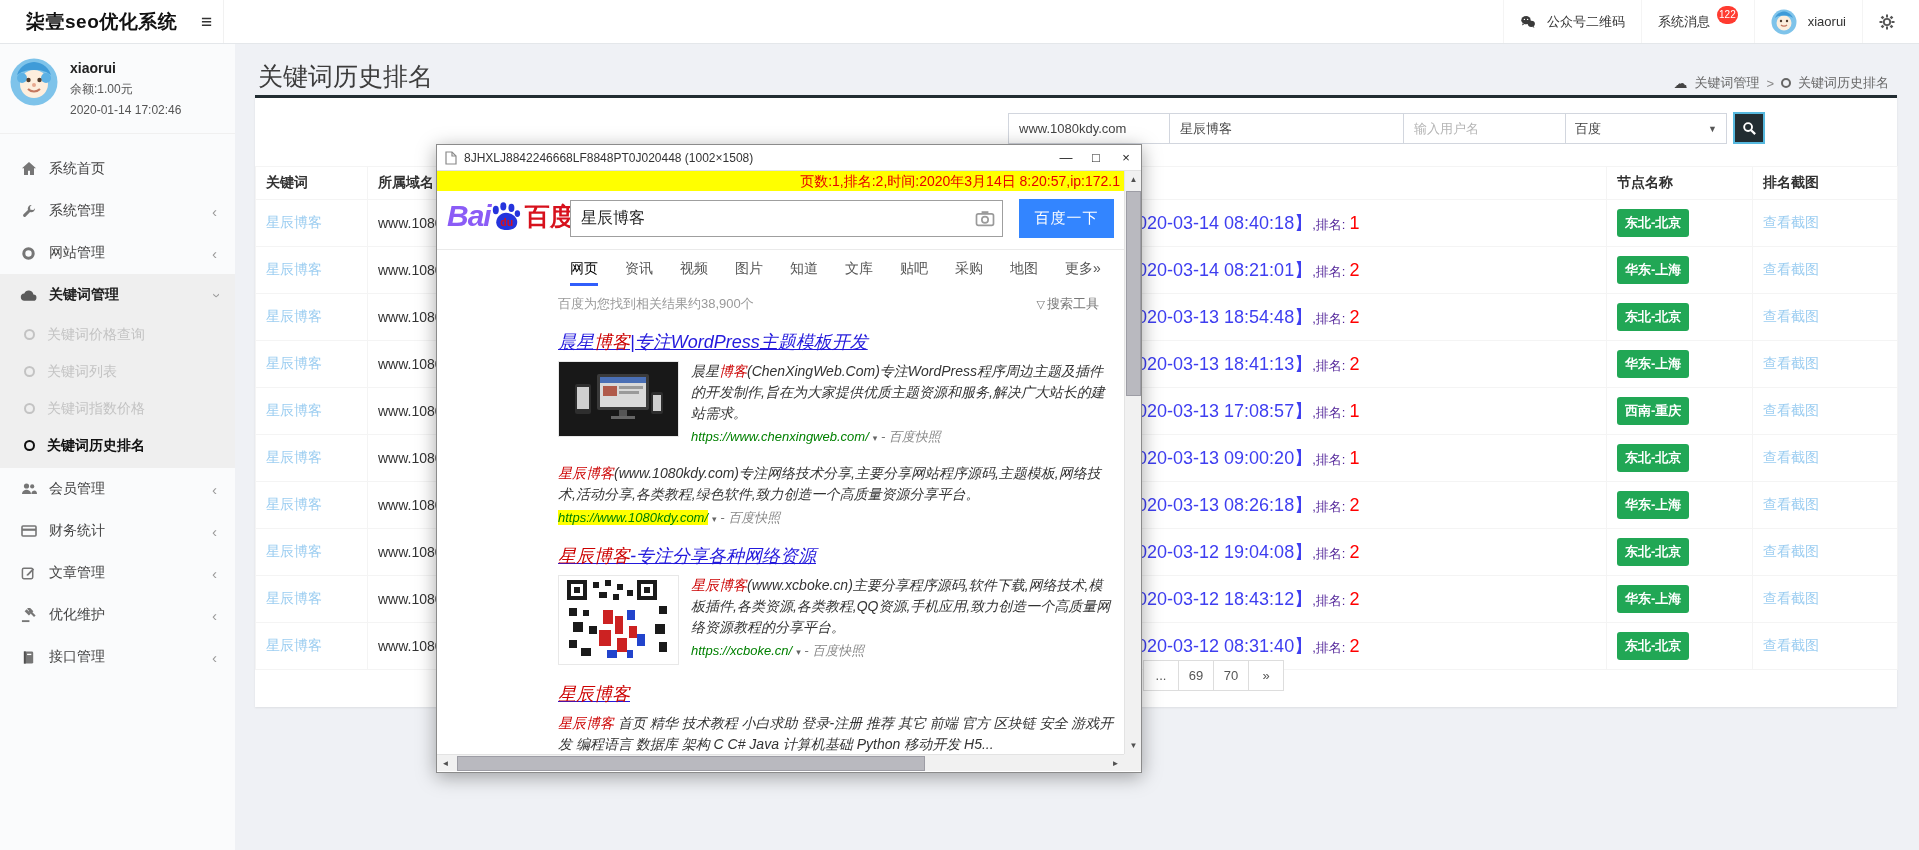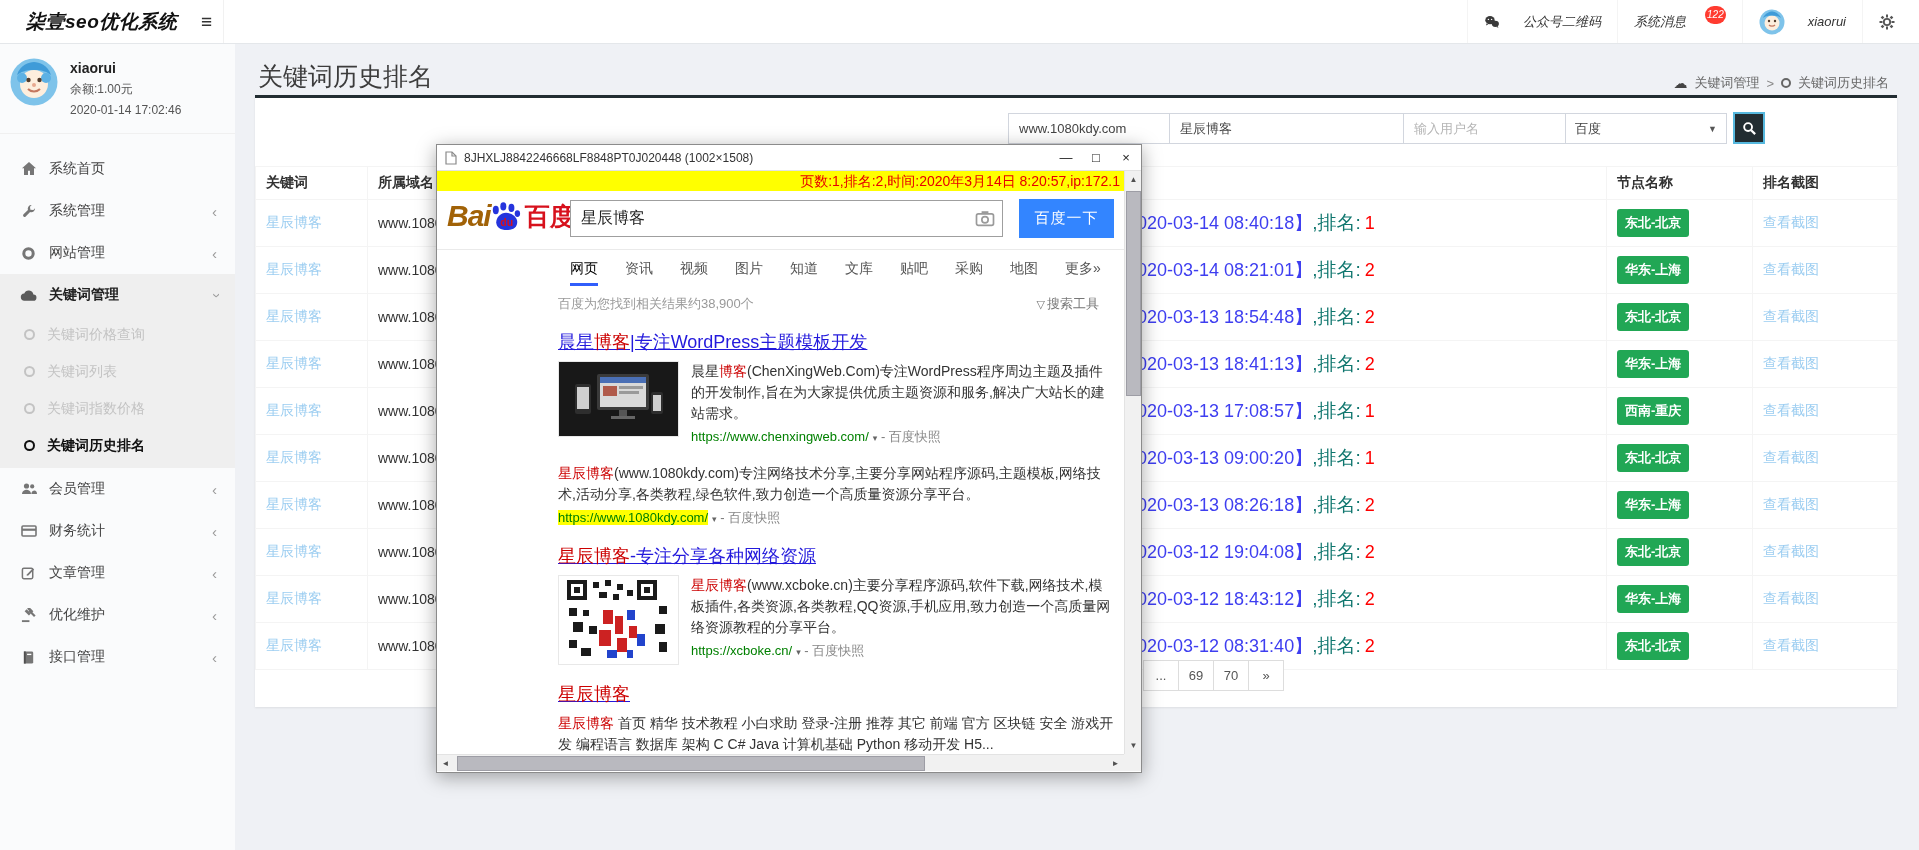--- a/index.html
+++ b/index.html
@@ -1,26 +1,26 @@
 <!DOCTYPE html>
 <html style="--accent-dark: #222d32; --content-bg: #eff1f5; --badge-green: #21a755; --rank-red: #ff0000; --time-blue: #3e3ef0; --link-light-blue: #9bcdf1; --baidu-blue: #3385ff; --highlight-yellow: #ffff00; --banner-red: #e60000; --title-blue: #2319dc; --hl-red: #cc0000; --url-green: #008000;"><head>
 <meta charset="utf-8">
 <style>
   * { margin:0; padding:0; box-sizing:border-box; }
   html,body { background:#dcdcdc; }
   body { font-family:"Liberation Sans","DejaVu Sans",sans-serif; }
   .screen { position:relative; width:1919px; height:850px; background:var(--content-bg,#eff1f5); overflow:hidden; }
 
   
-  .navbar { position:absolute; left:0; top:0; width:1919px; height:44px; background:#fff; border-bottom:1px solid #e4e7ea; display:flex; align-items:stretch; z-index:20;font-style:italic; }
+  .navbar { position:absolute; left:0; top:0; width:1919px; height:44px; background:#fff; border-bottom:1px solid #e4e7ea; display:flex; align-items:stretch; z-index:20; }
   .nav-logo { width:190px; display:flex; align-items:center; padding-left:26px; font-size:19px; font-weight:bold; color:#111; letter-spacing:.5px; }
   .nav-burger { width:34px; display:flex; align-items:center; justify-content:center; font-size:19px; color:#333; border-right:1px solid #f1f1f1; cursor:pointer; }
   .nav-spacer { flex:1; }
   .nav-right { display:flex; align-items:stretch; margin-right:8px; }
-  .nav-item { display:flex; align-items:center; gap:23px; padding:0 16px; border-left:1px solid #f4f4f4; font-size:13px; color:#333; cursor:pointer; position:relative; }
+  .nav-item { display:flex; align-items:center; gap:11px; padding:0 16px; border-left:1px solid #f4f4f4; font-size:13px; color:#333; cursor:pointer; position:relative; }
   .nav-badge { display:inline-block; min-width:18px; height:18px; line-height:18px; border-radius:9px; background:#ff3b30; color:#fff; font-size:10px; text-align:center; transform:translateY(-7px); margin-left:-4px; padding:0 2px; }
   .nav-avatar { width:26px; height:26px; }
 
   
   .sidebar { position:absolute; left:0; top:44px; width:235px; bottom:0; background:#fafbfc; z-index:10; }
   .sb-user { display:flex; padding:14px 10px 16px 10px; border-bottom:1px solid #f0f0f0; }
   .sb-user-avatar { width:48px; height:48px; flex:0 0 48px; }
   .sb-user-meta { padding-left:12px; padding-top:2px; }
   .sb-user-name { font-size:14px; font-weight:bold; color:#222; }
   .sb-user-balance { font-size:12px; color:#555; margin-top:5px; }
@@ -62,57 +62,57 @@
 
   
   table.rank-table { margin-top:68px; width:1642px; border-collapse:collapse; table-layout:fixed; }
   .rank-table th, .rank-table td { border:1px solid #f4f4f4; text-align:left; vertical-align:middle; }
   .rank-table th { font-size:14px; color:#333; padding:7px 10px; font-weight:bold; height:29px; }
   .rank-table td { padding:9px 10px; height:42px; font-size:14px; color:#333; }
   .col-kw { width:112px; } .col-dom { width:505px; } .col-rank { width:734px; } .col-node { width:146px; } .col-shot { width:145px; }
   a.kw-link, a.shot-link { color:var(--link-light-blue,#9bcdf1); text-decoration:none; cursor:pointer; }
   td.rank-cell { padding-left:236px; white-space:nowrap; }
   .t-time { font-size:18px; color:var(--time-blue,#3e3ef0); }
-  .t-rlabel { font-size:19px; color:#0f766e; }
+  .t-rlabel { font-size:13px; color:#4c1d95; }
   .t-rank { font-size:18px; color:var(--rank-red,#ff0000); margin-left:4px; }
   .badge-node { display:inline-block; background:var(--badge-green,#21a755); color:#fff; font-size:13px; font-weight:bold; padding:5px 8px; border-radius:3px; }
 
   
   .pagination { position:absolute; left:889px; top:562px; display:flex; }
   .pg-item { min-width:36px; height:31px; border:1px solid #ddd; margin-left:-1px; background:#fff; display:flex; align-items:center; justify-content:center; font-size:13px; color:#555; cursor:pointer; padding:0 8px; }
 
   
   .modal { position:absolute; left:436px; top:144px; width:706px; height:629px; background:#fff; border:1px solid #8b8b8b; box-shadow:0 4px 18px rgba(0,0,0,.35); z-index:100; }
   .m-titlebar { height:26px; display:flex; align-items:center; padding-left:8px; background:#fff; border-bottom:1px solid #e2e2e2; }
   .m-title { font-size:12px; color:#333; margin-left:7px; flex:1; white-space:nowrap; overflow:hidden; }
   .m-ctrl { width:30px; height:25px; display:flex; align-items:center; justify-content:center; font-size:13px; color:#222; cursor:pointer; }
   .m-body { position:relative; height:600px; background:#fff; overflow:hidden; }
   .m-banner { height:20px; width:687px; background:var(--highlight-yellow,#ffff00); color:var(--banner-red,#e60000); font-size:14px; font-weight:normal; text-align:right; line-height:20px; padding-right:4px; white-space:nowrap; overflow:hidden; }
   .serp { width:687px; height:563px; overflow:hidden; position:relative; background:#fff; }
 
   .serp-header { position:relative; height:58px; }
   .b-logo { position:absolute; left:10px; top:8px; display:flex; align-items:flex-end; cursor:pointer; }
-  .b-logo .bai { font-size:30px; font-weight:bold; color:#a16207; font-style:italic; letter-spacing:-1px; }
+  .b-logo .bai { font-size:30px; font-weight:bold; color:#8b5cf6; font-style:italic; letter-spacing:-1px; }
   .b-logo .paw { margin:0 1px 2px -2px; }
   .b-logo .cn { font-size:25px; font-weight:bold; color:#d7111c; margin-left:1px; }
   .b-searchbox { position:absolute; left:133px; top:9px; width:433px; height:37px; border:1px solid #9f9f9f; display:flex; align-items:center; }
   .b-input { flex:1; height:100%; border:none; outline:none; font-size:16px; padding-left:10px; color:#222; }
   .b-cam { width:34px; display:flex; align-items:center; justify-content:center; cursor:pointer; }
   .b-btn { position:absolute; left:582px; top:8px; width:95px; height:39px; background:var(--baidu-blue,#3385ff); color:#fff; font-size:15px; border:none; display:flex; align-items:center; justify-content:center; cursor:pointer; letter-spacing:1px; }
 
   .serp-tabs { border-top:1px solid #eaeaea; padding-left:133px; height:37px; display:flex; align-items:flex-end; }
   .serp-tab { font-size:14px; color:#555; margin-right:27px; padding-bottom:8px; cursor:pointer; white-space:nowrap; }
   .serp-tab.active { color:#000; border-bottom:3px solid #315efb; padding-bottom:5px; }
 
   .serp-meta { padding-left:121px; padding-right:25px; margin-top:9px; font-size:13px; color:#999; display:flex; justify-content:space-between; }
   .serp-tools { color:#777; cursor:pointer; }
   .serp-tools .funnel { font-size:11px; margin-right:2px; }
 
   .serp-results { padding-left:121px; padding-right:8px; }
-  .serp-result { margin-top:17px; }
+  .serp-result { margin-top:17px;font-style:italic; }
   .serp-title { font-size:18px; color:var(--title-blue,#2319dc); text-decoration:underline; cursor:pointer; display:inline-block; margin-bottom:7px; }
   .serp-title .hl { color:var(--hl-red,#cc0000); }
   .serp-body { display:flex; }
   .serp-thumb { width:121px; height:76px; flex:0 0 121px; margin-right:12px; cursor:pointer; overflow:hidden; border:1px solid #e8e8e8; }
   .serp-thumb.qr { height:90px; }
   .serp-right { flex:1; min-width:0; }
   .serp-desc { font-size:14px; color:#333; line-height:21px; }
   .serp-desc .hl { color:var(--hl-red,#cc0000); }
   .serp-url { margin-top:4px; font-size:13px; white-space:nowrap; }
   .serp-url .url { color:var(--url-green,#008000); cursor:pointer; }

